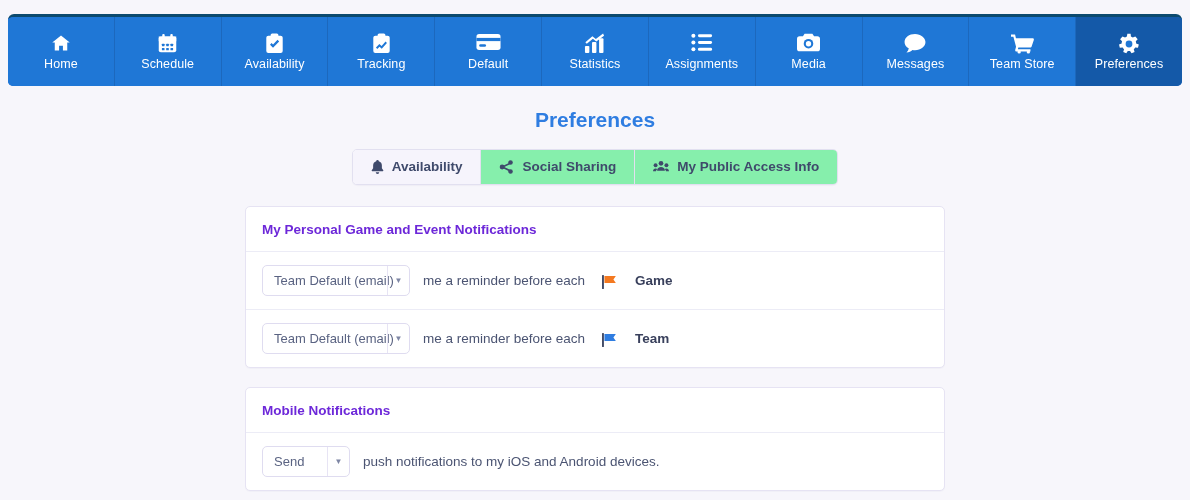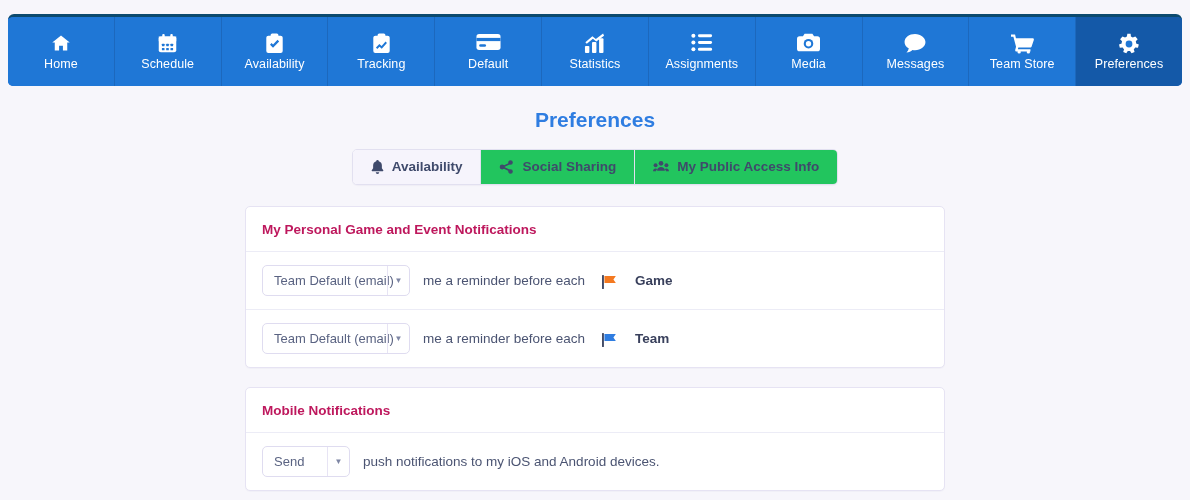--- a/index.html
+++ b/index.html
@@ -88,21 +88,21 @@
     box-shadow: 0 1px 1px rgba(70,60,120,.04);
   }
   .tab {
     display: flex;
     align-items: center;
     gap: 8px;
     padding: 9px 18px 10px 18px;
     font-size: 13.5px;
     font-weight: bold;
     color: #3f4a6b;
-    background: #22c55e;
+    background: #86efac;
     border-right: 1px solid #e2e0f0;
     cursor: pointer;
     white-space: nowrap;
   }
   .tab:last-child { border-right: none; text-align: center; }
   .tab.active { background: #f6f4fc; }
   .tab-ico { line-height: 0; display: block; }
 
   
   .content {
@@ -116,21 +116,21 @@
     border-radius: 5px;
     margin-bottom: 19px;
     box-shadow: 0 1px 1px rgba(70,60,120,.03);
     overflow: hidden;
   }
 
   .card-header {
     padding: 15px 16px 14px 16px;
     font-size: 13.5px;
     font-weight: bold;
-    color: #be185d;
+    color: #6d28d9;
     border-bottom: 1px solid #ececf6;
   }
 
   .card-row {
     display: flex;
     align-items: center;
     padding: 13px 16px;
     border-bottom: 1px solid #ececf6;
     min-height: 55px;
   }

